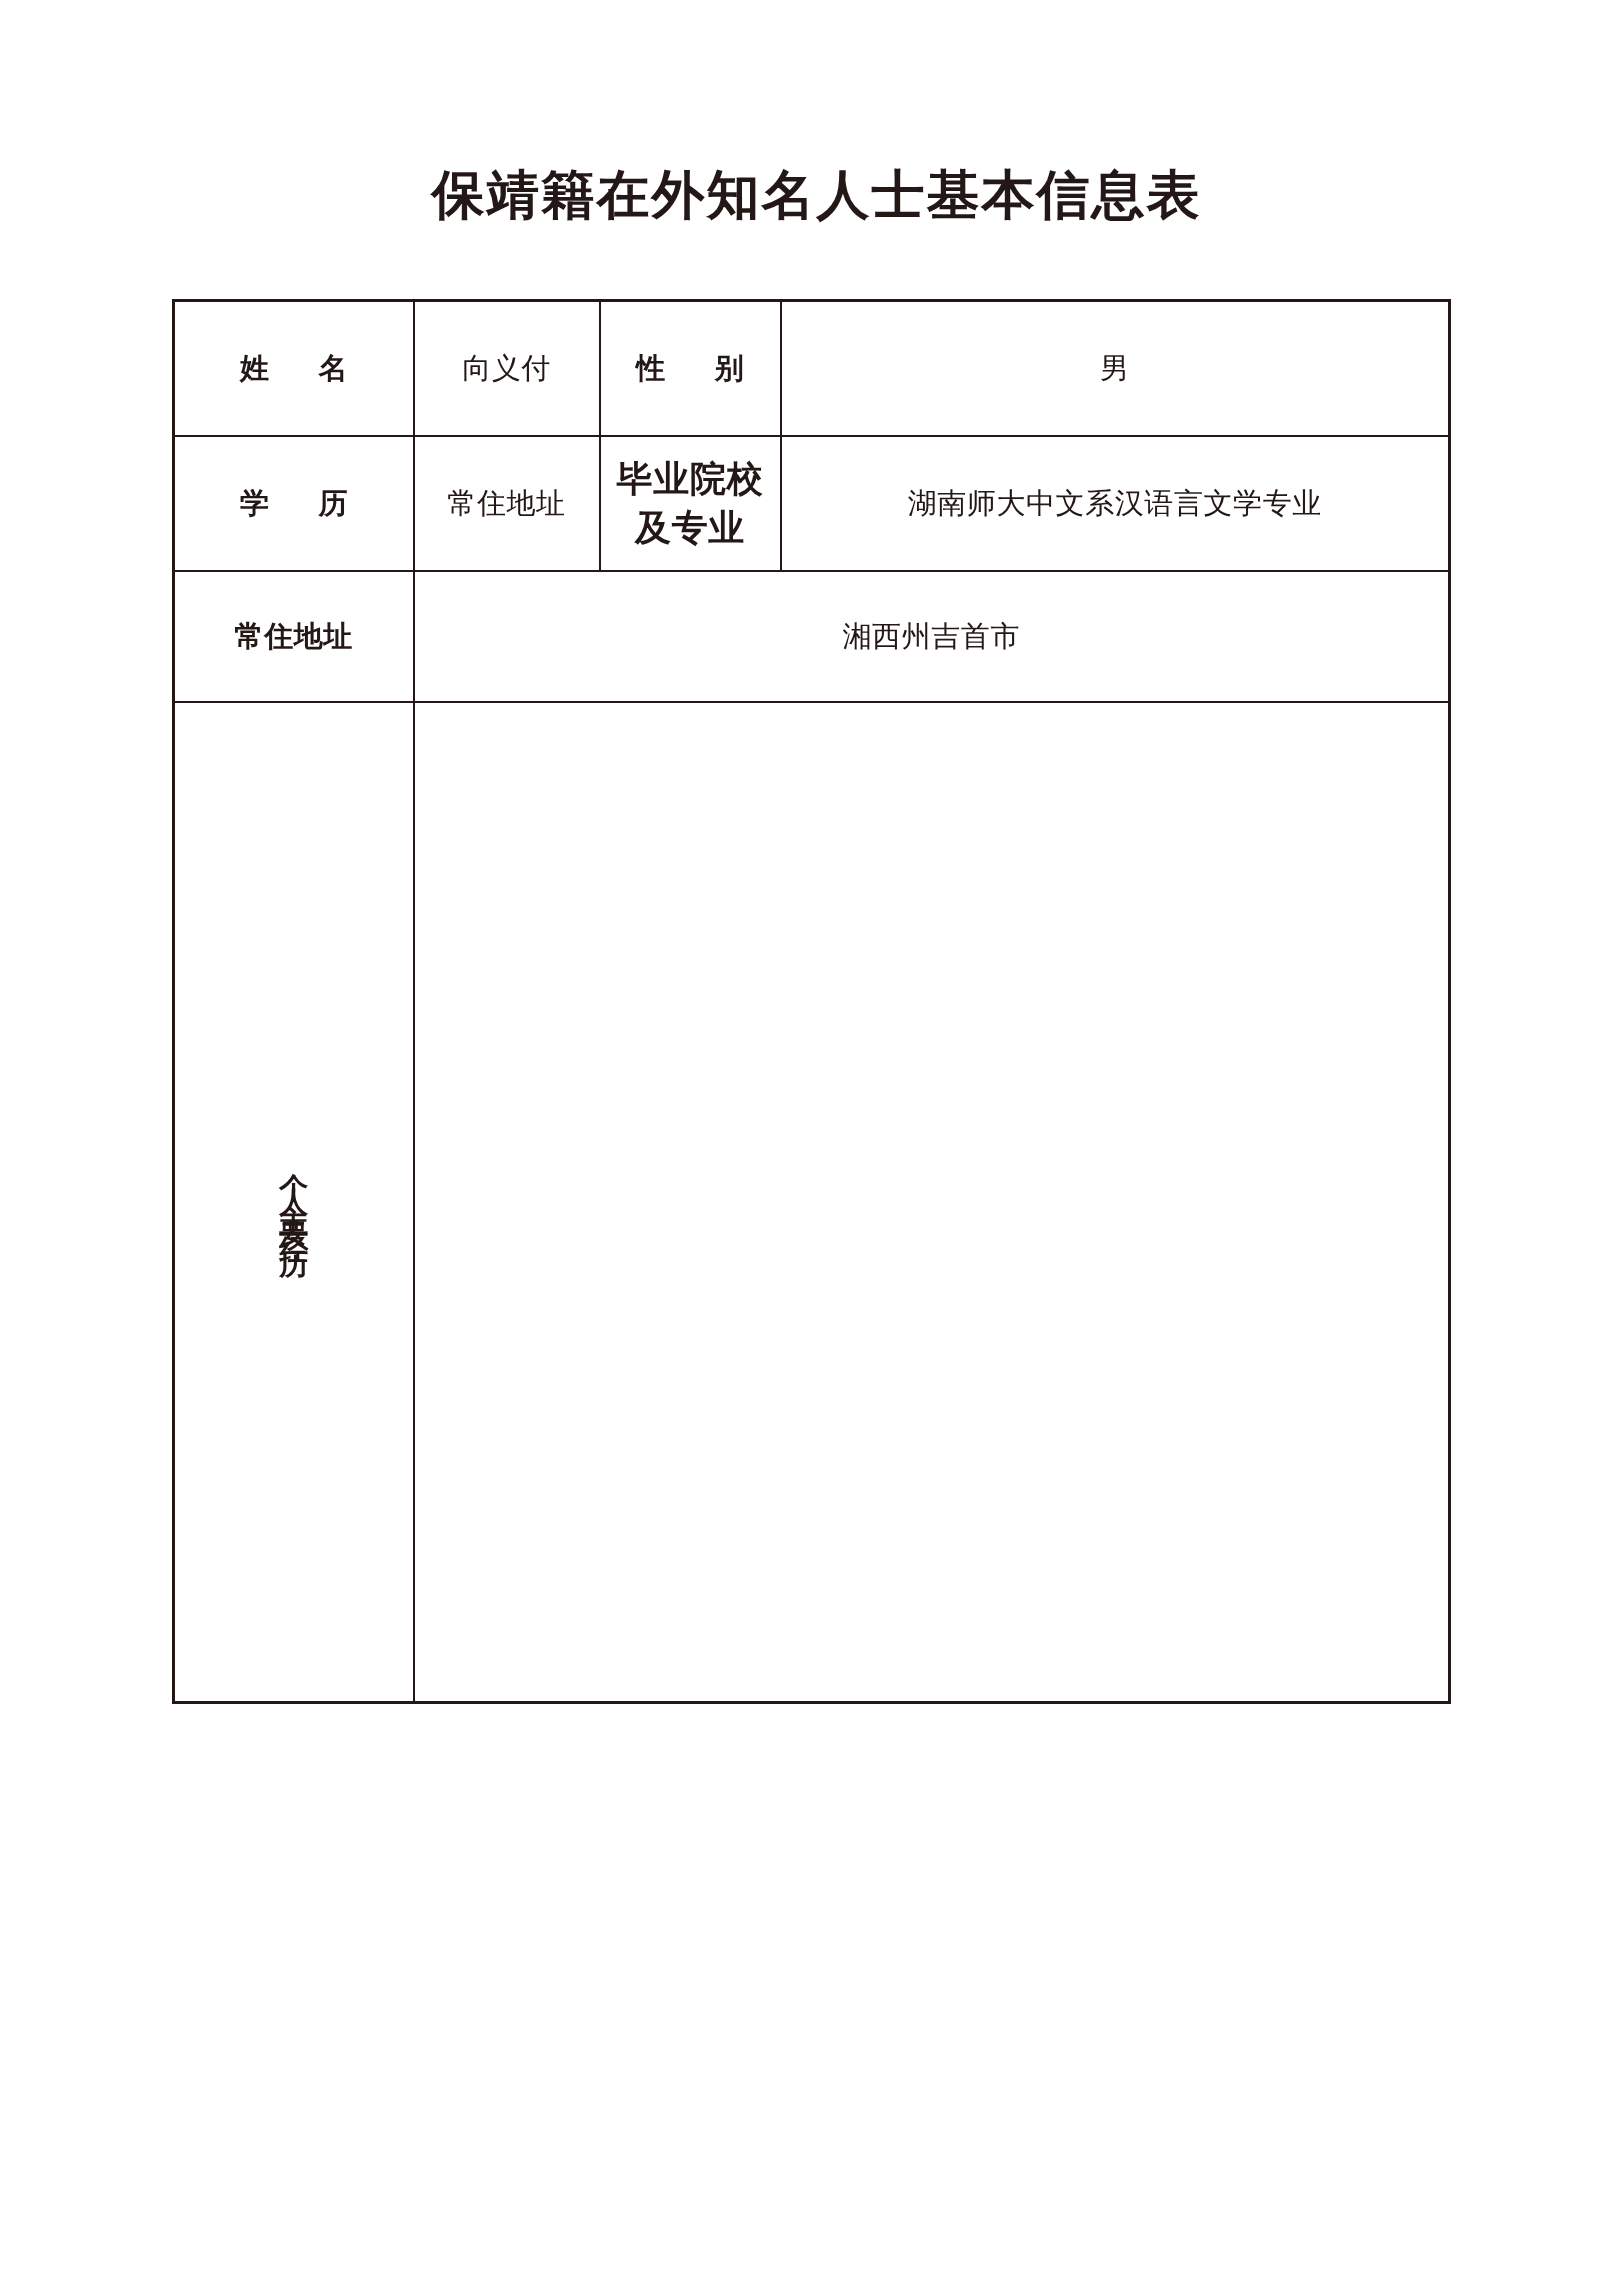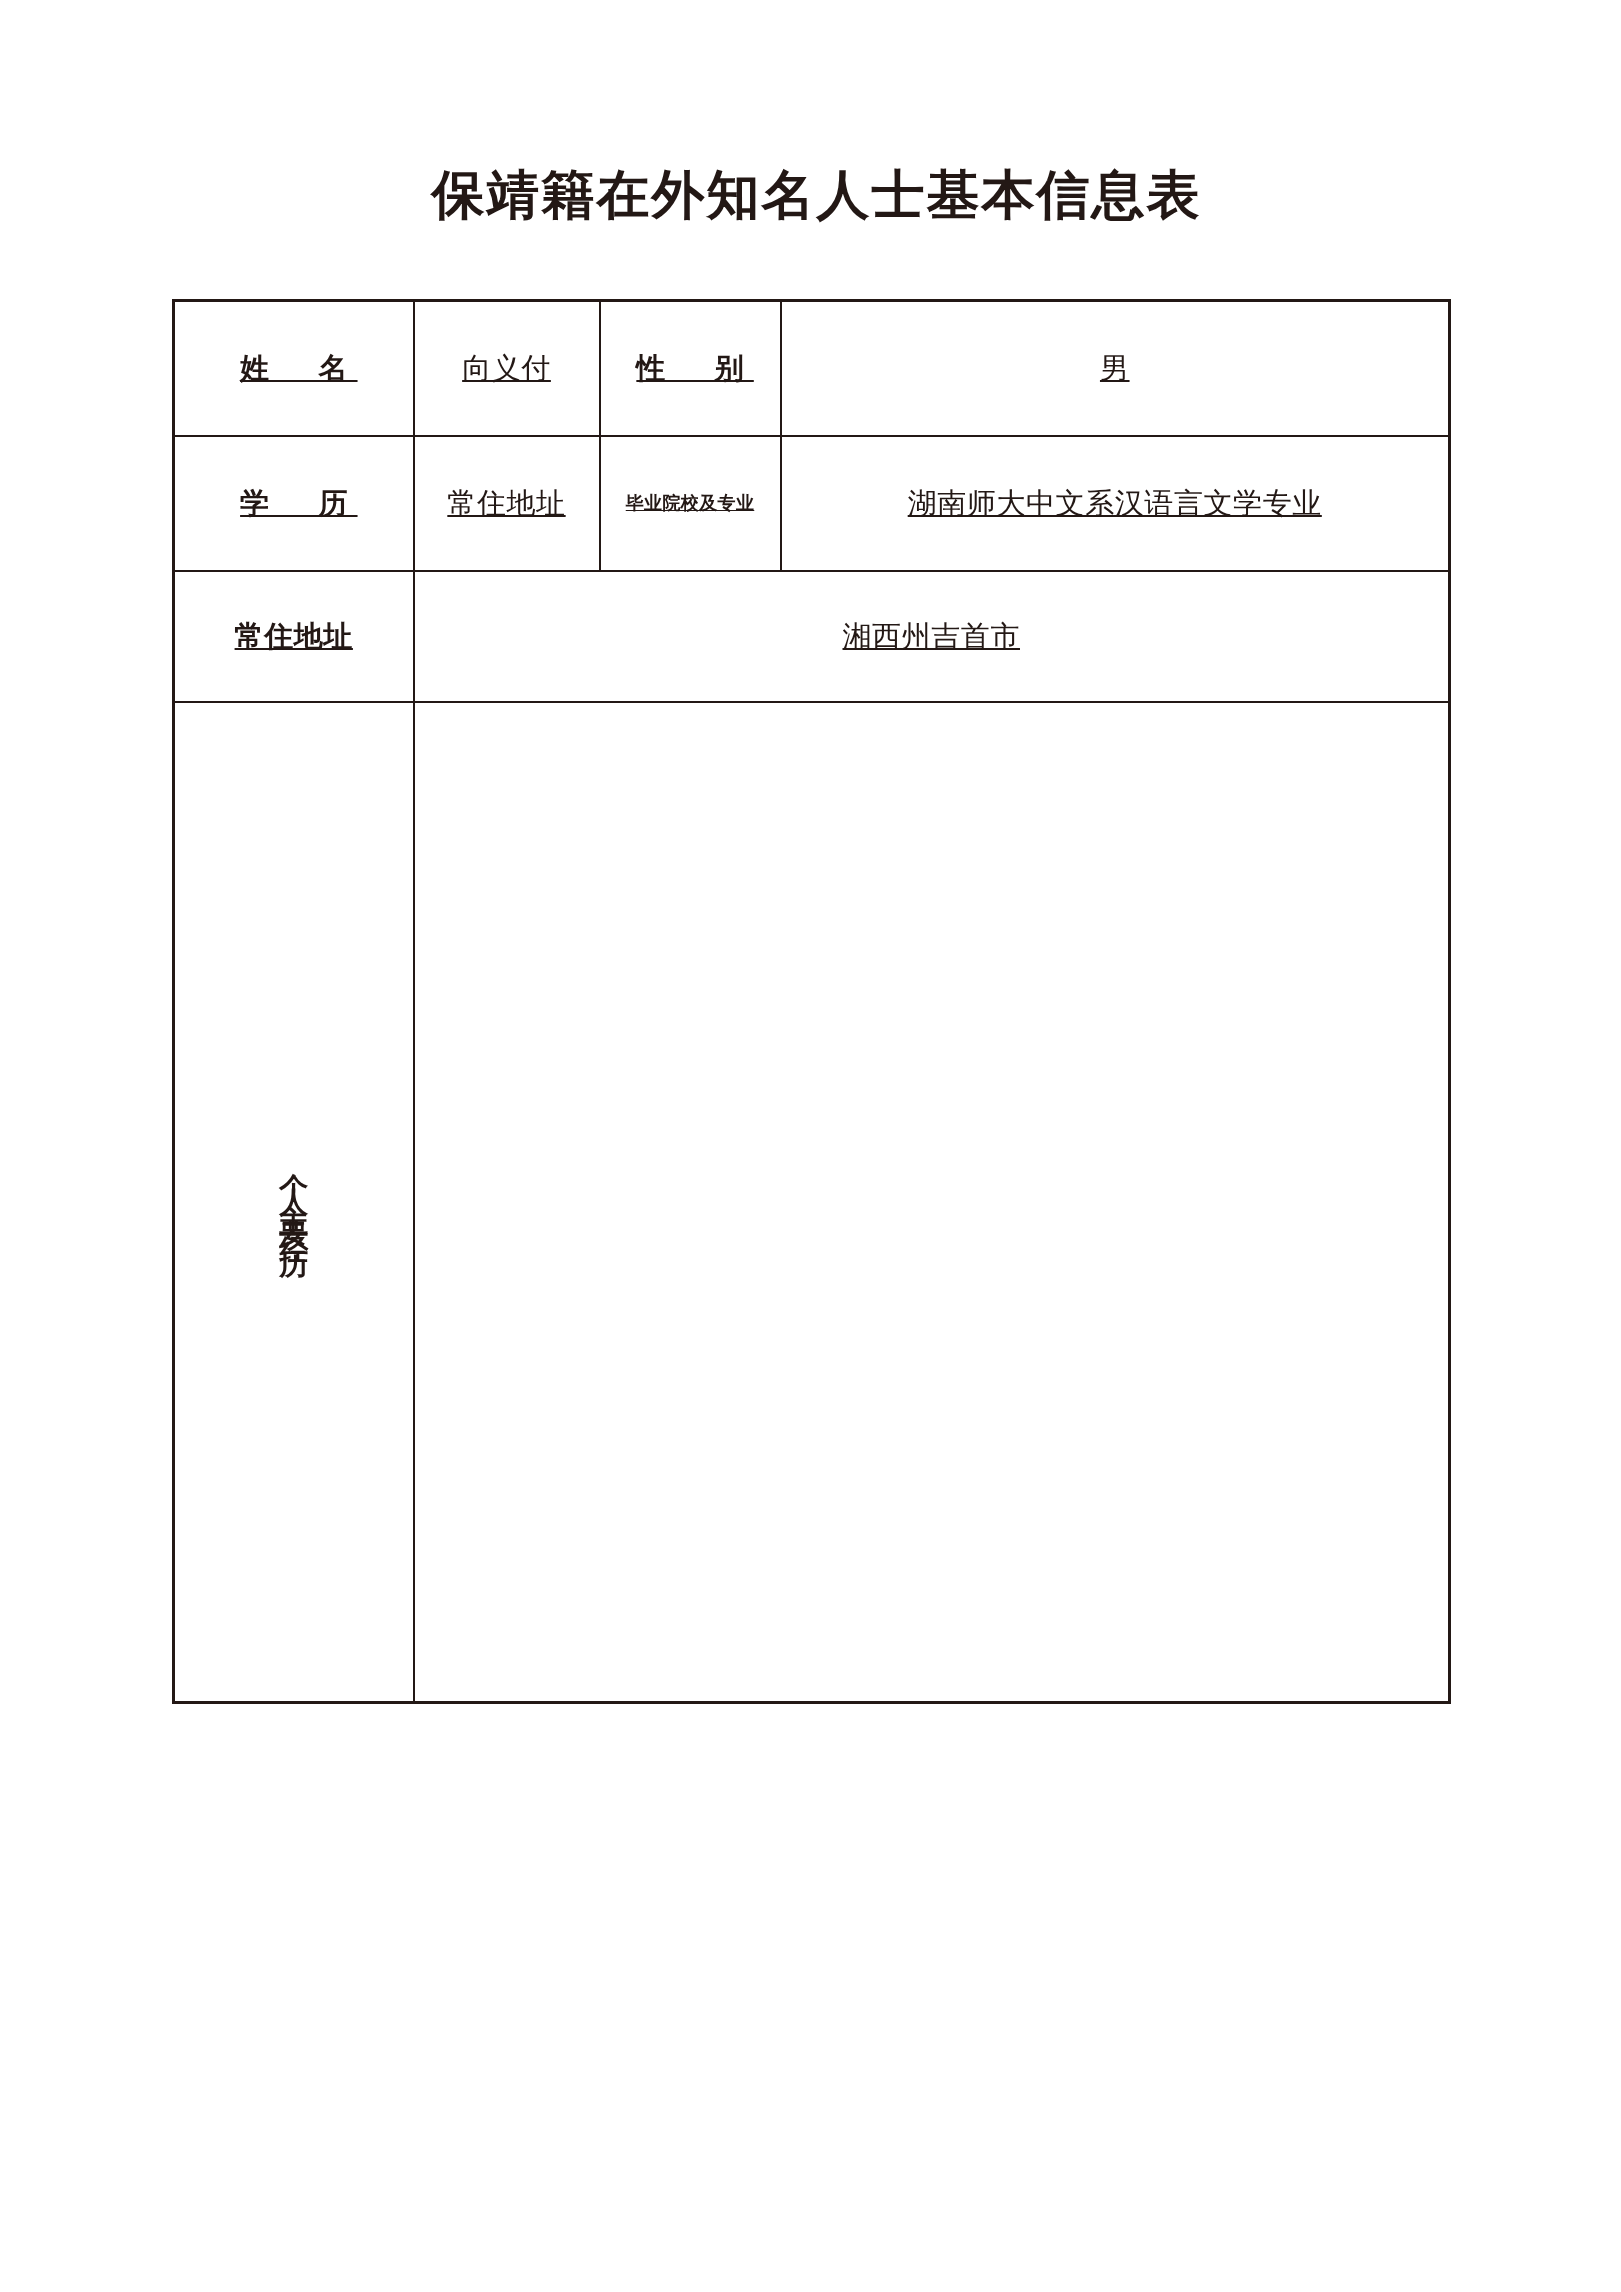--- a/index.html
+++ b/index.html
@@ -40,21 +40,20 @@
 
   
   .info-table {
     position: absolute;
     left: 172px;
     top: 299px;
     width: 1277px;
     border-collapse: collapse;
     table-layout: fixed;
     border: 3.9px solid #231815;
-    text-decoration: underline;
   }
   .info-table td {
     border: 2px solid #231815;
     padding: 0;
     text-align: center;
     vertical-align: middle;
     color: #231815;
     font-size: 29px;
     line-height: 1.35;
   }
@@ -138,21 +137,21 @@
           
           
         </td>
       </tr>
 
 
 
       <tr class="r4">
         <td class="lbl">学　历</td>
         <td class="val">常住地址</td>
-        <td class="lbl-tight" style="font-size:18px">毕业院校及专业</td>
+        <td class="lbl-tight" style="font-size:36px">毕业院校及专业</td>
         <td class="val">湖南师大中文系汉语言文学专业</td>
       </tr>
 
       <tr class="r5">
         <td class="lbl-tight">常住地址</td>
         <td class="val" colspan="3">湘西州吉首市</td>
       </tr>
 
 
       <tr class="r7">

